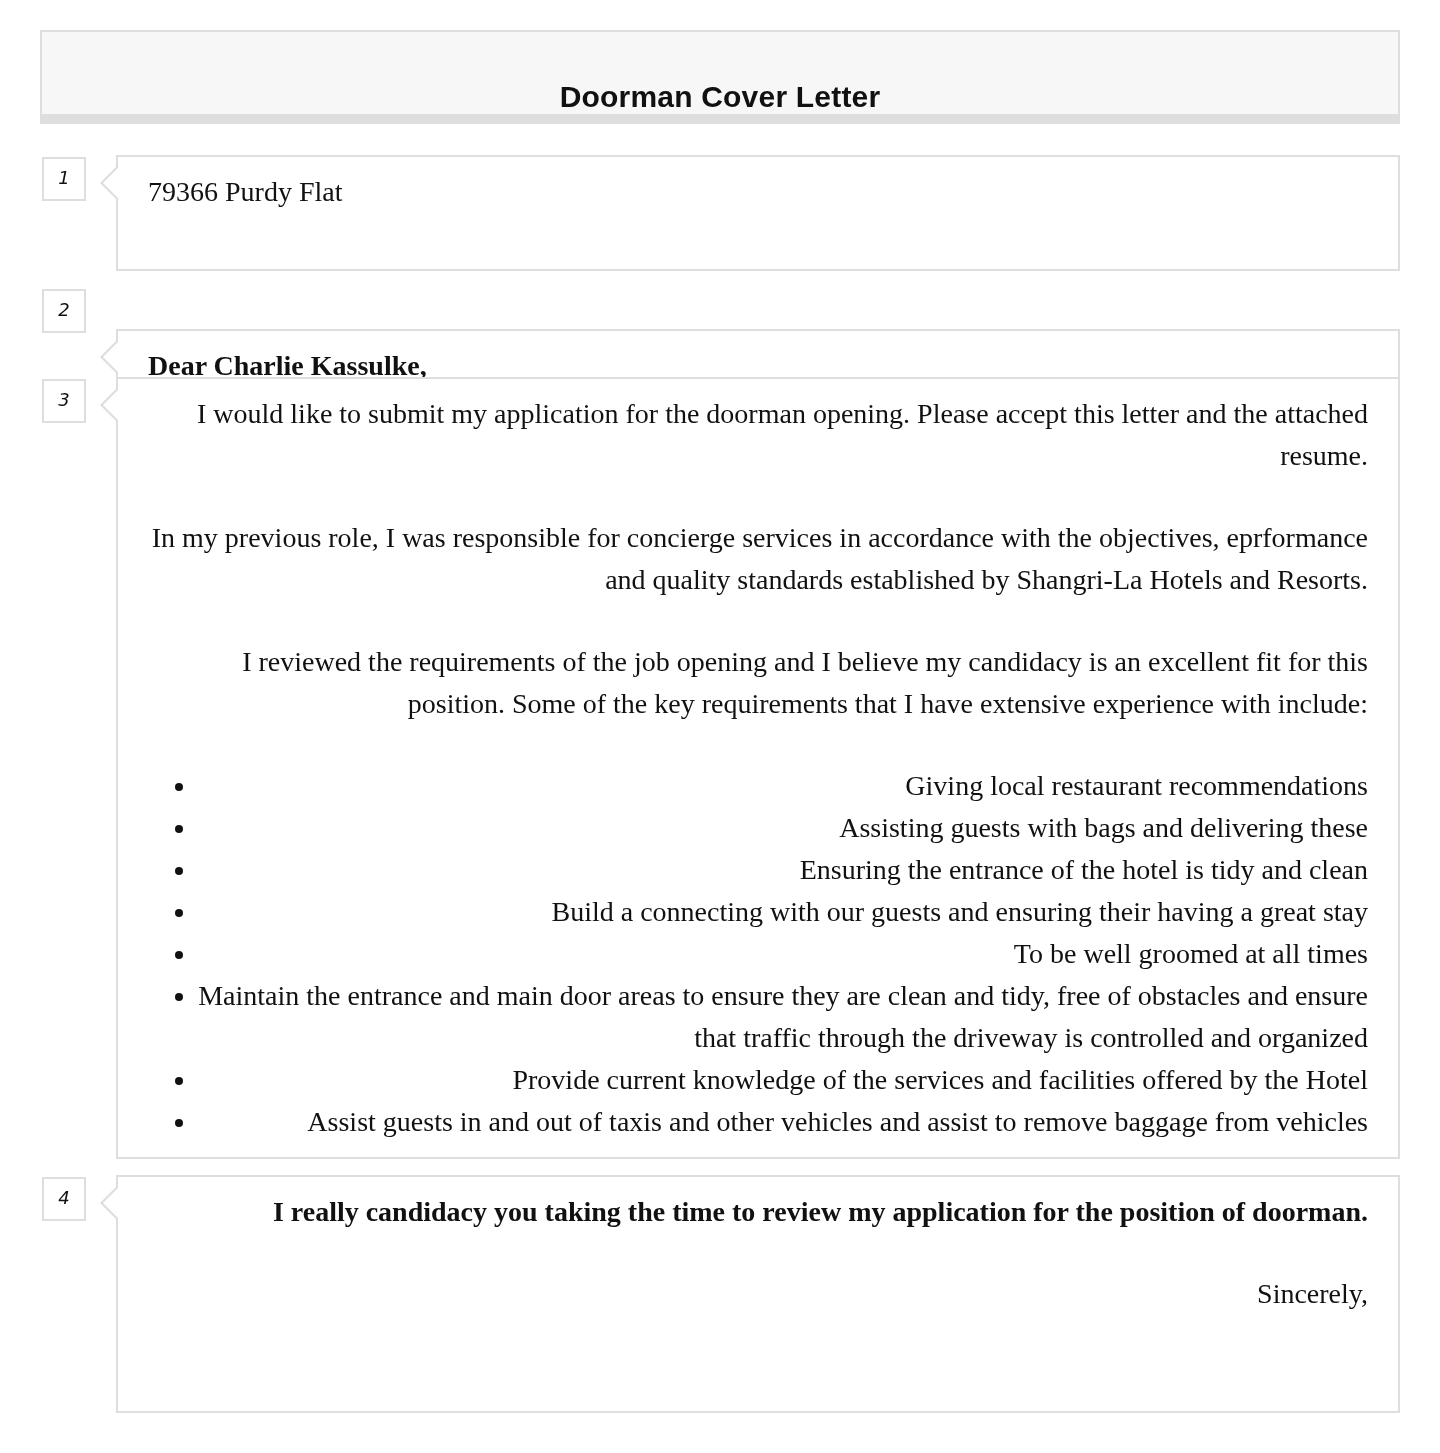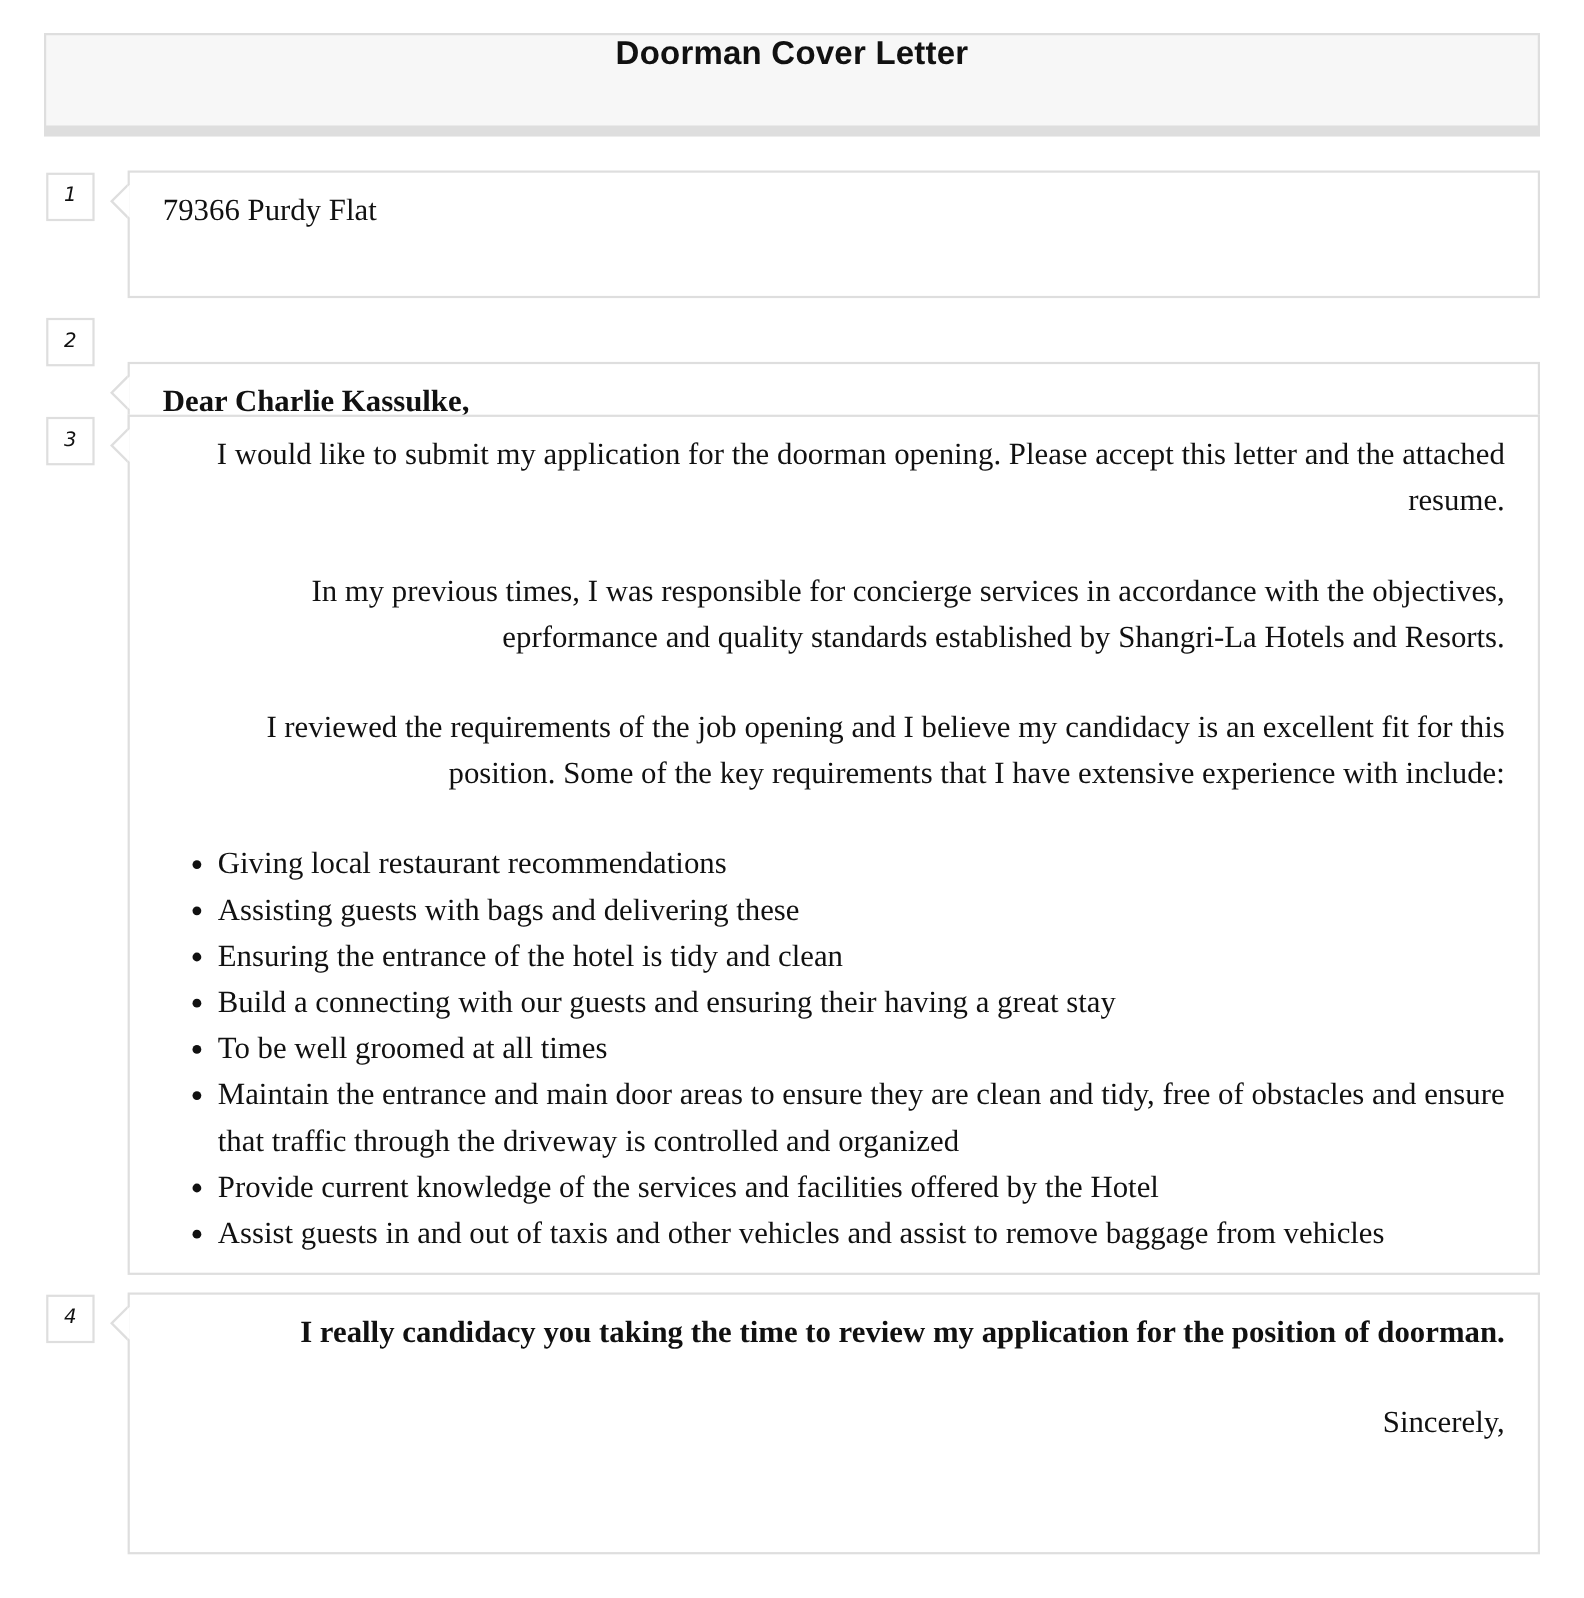--- a/index.html
+++ b/index.html
@@ -10,21 +10,21 @@
       font-family: "Liberation Serif", serif;
       color: #111111;
     }
     .header {
       position: absolute;
       left: 40px; top: 30px;
       width: 1356px; height: 82px;
       background: #f7f7f7;
       border: 2px solid #dedede;
       border-bottom: 10px solid #dedede;
-      display: flex; align-items: flex-start; justify-content: center;
+      display: flex; align-items: flex-end; justify-content: center;
     }
     .header h1 {
       margin: 0;
       font-family: "Liberation Sans", sans-serif;
       font-weight: bold;
       font-size: 30px;
       color: #111111;
       letter-spacing: 0.2px;
     }
     .section { position: absolute; left: 0; width: 1440px; }
@@ -69,21 +69,21 @@
       width: 0; height: 0;
       border-top: 15px solid transparent;
       border-bottom: 15px solid transparent;
       border-right: 15px solid #ffffff;
     }
     .line { display: block; }
     .bold { font-weight: bold; }
     p { margin: 0; text-align: right; }
     .gap { height: 40px; }
     ul { margin: 0; padding-left: 50px; }
-    li { padding-left: 0; }
+    li { padding-left: 0; text-align: right; }
   </style>
 </head>
 <body>
 
 <div class="header">
   <h1>Doorman Cover Letter</h1>
 </div>
 
 <div class="section" style="top:155px;">
   <div class="num">1</div>
@@ -97,21 +97,21 @@
   <div class="box" style="top:0; height:74px;margin-top:42px;">
     <span class="line bold">Dear Charlie Kassulke,</span>
   </div>
 </div>
 
 <div class="section" style="top:377px;">
   <div class="num">3</div>
   <div class="box" style="top:0; height:782px;">
     <p>I would like to submit my application for the doorman opening. Please accept this letter and the attached resume.</p>
     <div class="gap"></div>
-    <p>In my previous times, I was responsible for concierge services in accordance with the objectives, eprformance and quality standards established by Shangri-La Hotels and Resorts.</p>
+    <p>In my previous role, I was responsible for concierge services in accordance with the objectives, eprformance and quality standards established by Shangri-La Hotels and Resorts.</p>
     <div class="gap"></div>
     <p>I reviewed the requirements of the job opening and I believe my candidacy is an excellent fit for this position. Some of the key requirements that I have extensive experience with include:</p>
     <div class="gap"></div>
     <ul>
       <li>Giving local restaurant recommendations</li>
       <li>Assisting guests with bags and delivering these</li>
       <li>Ensuring the entrance of the hotel is tidy and clean</li>
       <li>Build a connecting with our guests and ensuring their having a great stay</li>
       <li>To be well groomed at all times</li>
       <li>Maintain the entrance and main door areas to ensure they are clean and tidy, free of obstacles and ensure that traffic through the driveway is controlled and organized</li>

